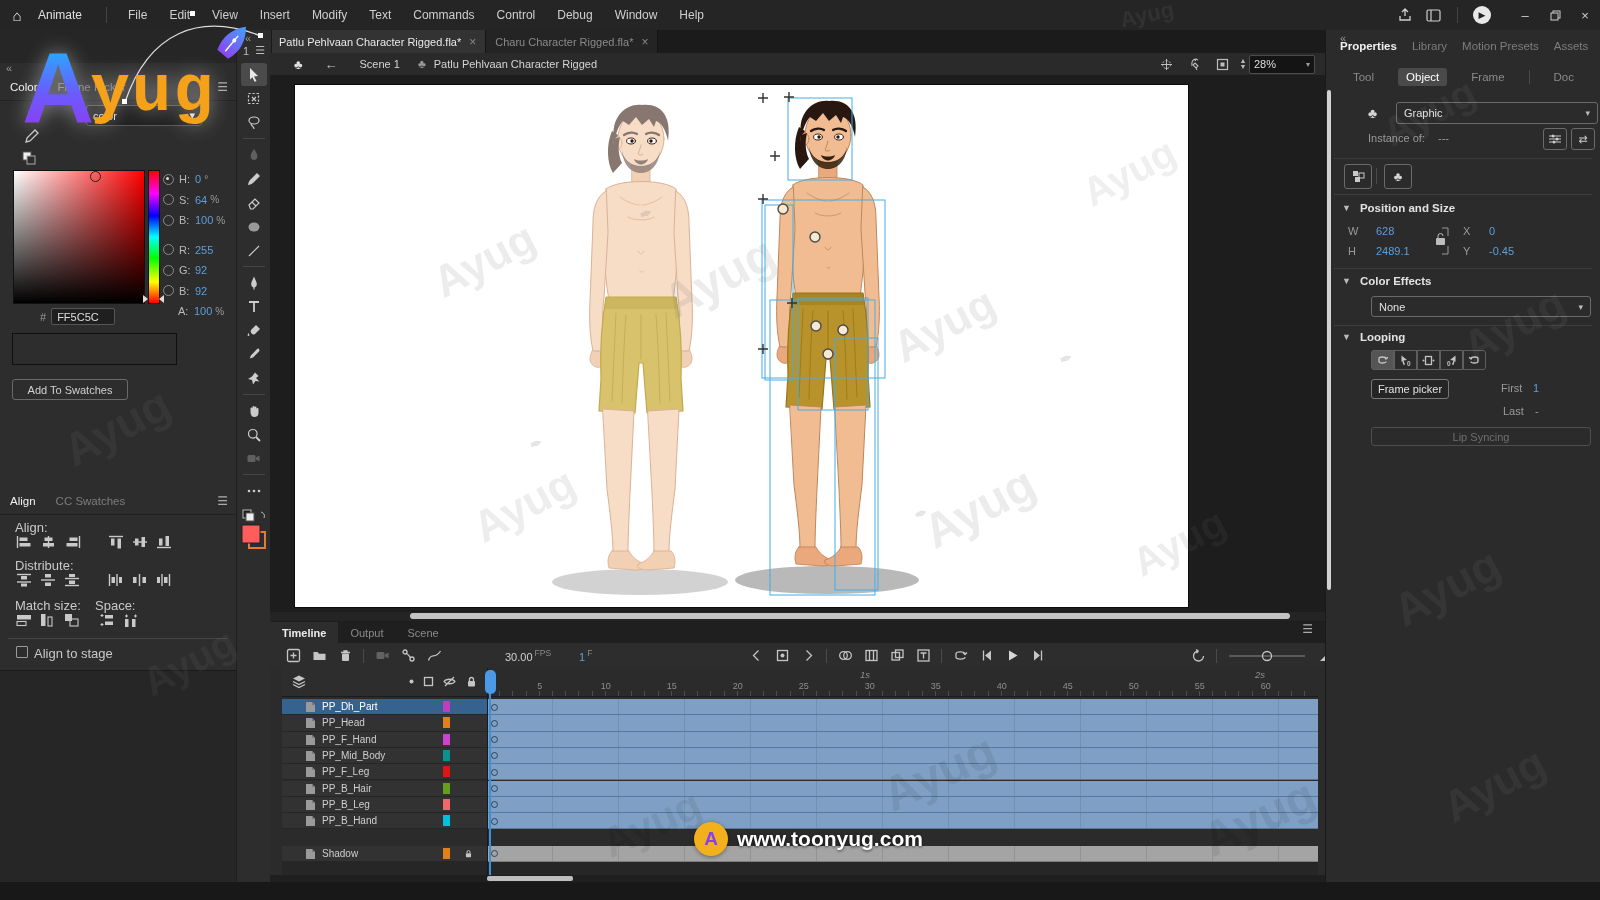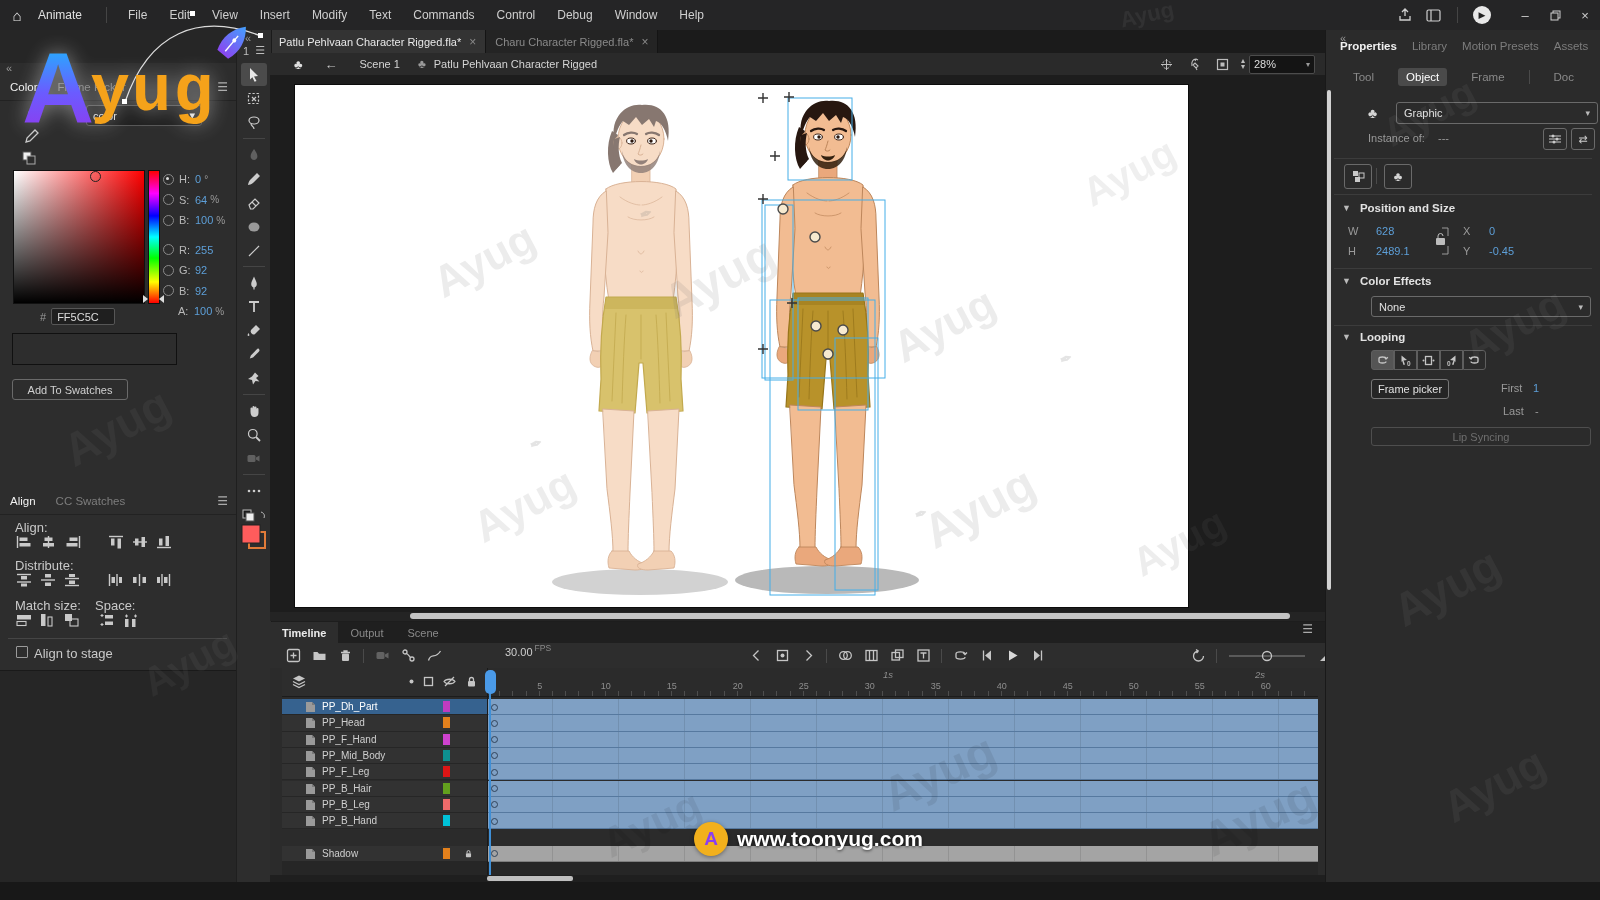--- a/index.html
+++ b/index.html
@@ -706,21 +706,21 @@
             <circle cx="11" cy="11" r="2" stroke="#c5c5c5" stroke-width="1.3" fill="none"></circle>
             <path d="M5.5,5.5 C8,7 8,8 9.5,9.5" stroke="#c5c5c5" stroke-width="1.3" fill="none"></path>
           </svg>
         </span>
         <span class="ic">
           <svg width="15" height="15" viewBox="0 0 15 15">
             <path d="M1.5,12.5 C4,4 8,12 13.5,3" stroke="#c5c5c5" stroke-width="1.3" fill="none"></path>
           </svg>
         </span>
       </div>
-    <div class="tlb" style="left:235px;flex-direction:column;">
+    <div class="tlb" style="left:235px;">
       <span><span class="fpsnum">30.00</span><span class="fpsunit">FPS</span></span>
       <span style="margin-left:18px;"><span class="curframe">1</span><span class="fpsunit">F</span></span>
     </div>
     <div class="tlb" style="left:478px;" id="tlb-center">
         <span class="ic">
           <svg width="15" height="15" viewBox="0 0 15 15">
             <path d="M9.5,2.5 L4.5,7.5 L9.5,12.5" stroke="#c5c5c5" stroke-width="1.3" fill="none"></path>
           </svg>
         </span>
         <span class="ic">
@@ -830,21 +830,21 @@
         </span>
         <span style="position: absolute; left: 182px; top: 6px;">
           <svg width="15" height="15" viewBox="0 0 15 15">
             <rect x="4" y="7" width="7" height="5.5" rx="1" fill="#c5c5c5"></rect>
             <path d="M5.5,7 V5.5 a2,2 0 0 1 4,0 V7" stroke="#c5c5c5" stroke-width="1.3" fill="none"></path>
           </svg>
         </span>
       </div>
     <div id="tl-ruler">
         <div id="ruler-ticks"></div>
-        <span class="sec-label" style="left: 396px;">1s</span>
+        <span class="sec-label" style="left: 373px;">1s</span>
         <span class="sec-label" style="left: 768px;">2s</span>
         <span class="fr-num" style="left: 52.8px;">5</span>
         <span class="fr-num" style="left: 118.8px;">10</span>
         <span class="fr-num" style="left: 184.8px;">15</span>
         <span class="fr-num" style="left: 250.8px;">20</span>
         <span class="fr-num" style="left: 316.8px;">25</span>
         <span class="fr-num" style="left: 382.8px;">30</span>
         <span class="fr-num" style="left: 448.8px;">35</span>
         <span class="fr-num" style="left: 514.8px;">40</span>
         <span class="fr-num" style="left: 580.8px;">45</span>

